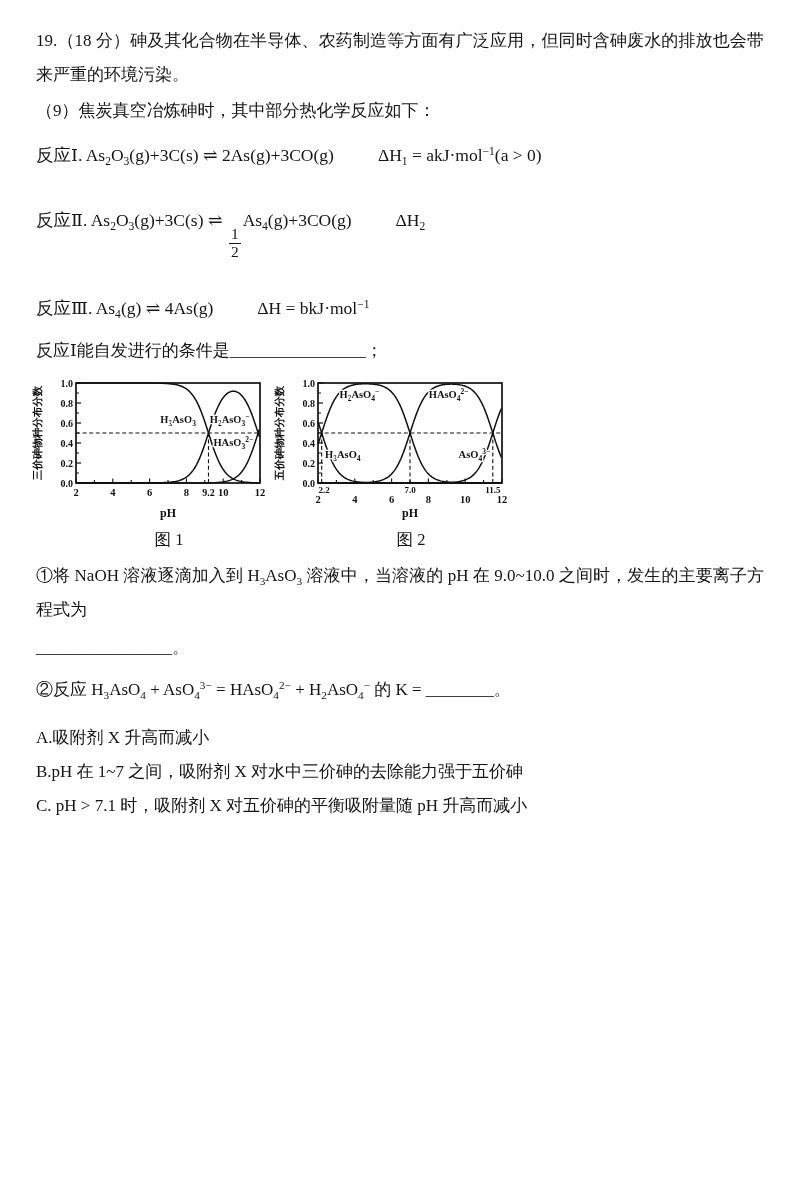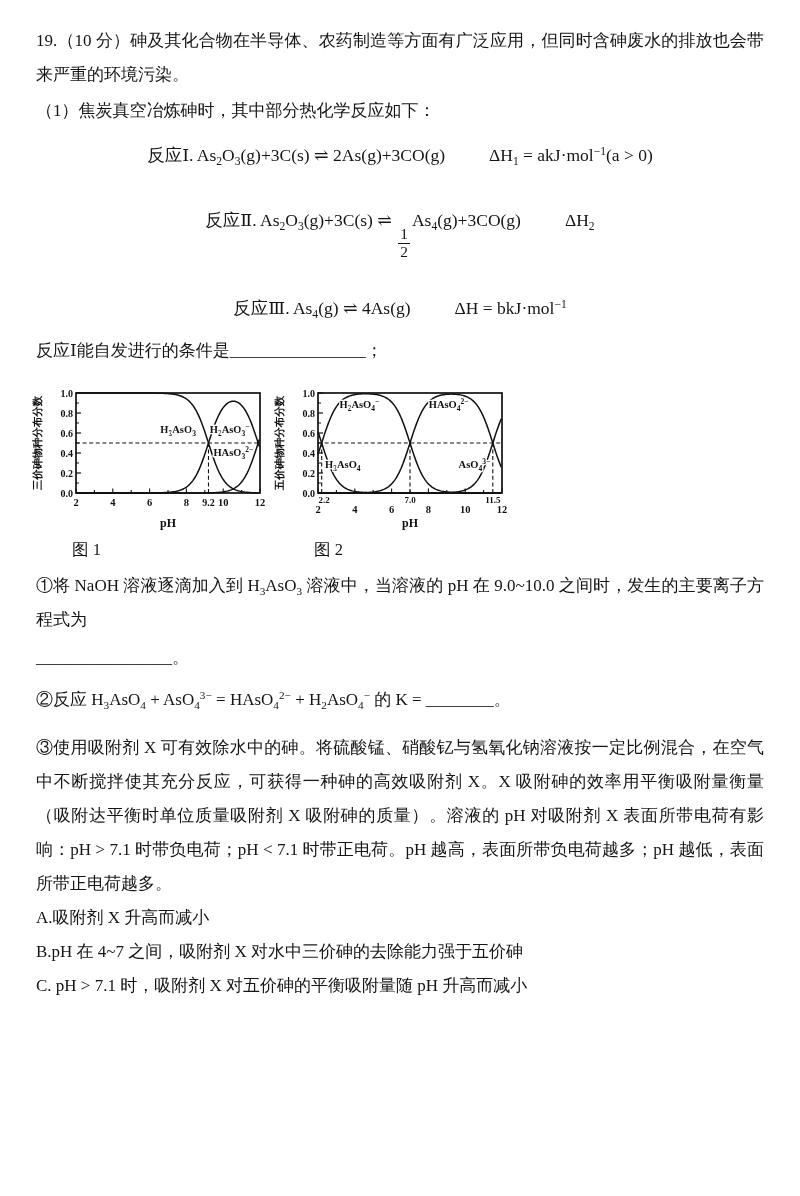--- a/index.html
+++ b/index.html
@@ -7,50 +7,50 @@
     width:800px;min-height:1196px;
     font-family:"Liberation Serif","DejaVu Serif",serif;
     color:#151515;
     -webkit-font-smoothing:antialiased;
   }
   .page{padding:24px 36px 30px 36px;font-size:17px;line-height:2.0;text-align:justify;}
   p{margin:0;}
   .mb-sm{margin-bottom:4px;}
   .intro{margin-bottom:16px;}
   .stem{margin-bottom:2px;}
-  .reaction{margin:10px 0 30px 0;font-size:17.5px;white-space:nowrap;text-align:center;}
+  .reaction{margin:10px 0 30px 0;font-size:17.5px;white-space:nowrap;text-align:left;}
   .reaction .dh{margin-left:44px;}
   .reaction-last{margin-bottom:8px;}
   sub,sup{font-size:0.66em;line-height:0;}
   sub{vertical-align:-0.32em;}
   sup{vertical-align:0.55em;}
   .frac{display:inline-flex;flex-direction:column;align-items:center;vertical-align:-0.85em;line-height:1.1;font-size:0.88em;margin:0 2px;}
   .frac .fn{border-bottom:1.4px solid #151515;padding:0 2px;}
   .frac .fd{padding:0 2px;}
-  .spont{margin-bottom:16px;}
+  .spont{margin-bottom:6px;}
   .dh2-line{margin-bottom:18px;}
   .part2-lead{margin-bottom:8px;}
   .figures{display:flex;gap:6px;margin:4px 0 0 -6px;text-align:left;}
   figure{margin:0;}
   figure svg{display:block;}
-  figcaption{padding-left:42px;margin-top:8px;font-size:16.5px;line-height:1.4;}
+  figcaption{text-align:center;padding-left:42px;margin-top:8px;font-size:16.5px;line-height:1.4;}
   .sub1{margin-top:8px;}
   .blank-line{margin:4px 0 8px 0;}
   .sub2{margin:8px 0 14px 0;}
   .choices p{margin:0;}
 </style>
 </head>
 <body>
 
 <div class="page">
 
 
-  <p class="stem">19.（10 分）砷及其化合物在半导体、农药制造等方面有广泛应用，但同时含砷废水的排放也会带来严重的环境污染。</p>
+  <p class="stem">19.（18 分）砷及其化合物在半导体、农药制造等方面有广泛应用，但同时含砷废水的排放也会带来严重的环境污染。</p>
 
-  <p class="mb-sm">（1）焦炭真空冶炼砷时，其中部分热化学反应如下：</p>
+  <p class="mb-sm">（9）焦炭真空冶炼砷时，其中部分热化学反应如下：</p>
 
   <div class="reaction">
     <span>反应Ⅰ. As<sub>2</sub>O<sub>3</sub>(g)+3C(s) ⇌ 2As(g)+3CO(g)</span><span class="dh">ΔH<sub>1</sub> = akJ·mol<sup>−1</sup>(a &gt; 0)</span>
   </div>
 
   <div class="reaction">
     <span>反应Ⅱ. As<sub>2</sub>O<sub>3</sub>(g)+3C(s) ⇌ <span class="frac">
           <span class="fn">1</span>
           <span class="fd">2</span>
         </span>As<sub>4</sub>(g)+3CO(g)</span><span class="dh">ΔH<sub>2</sub></span>
@@ -177,23 +177,22 @@
         </div>
       <figcaption>图 2</figcaption>
     </figure>
   </div>
 
   <p class="sub1">①将 NaOH 溶液逐滴加入到 H<sub>3</sub>AsO<sub>3</sub> 溶液中，当溶液的 pH 在 9.0~10.0 之间时，发生的主要离子方程式为</p>
   <p class="blank-line">________________。</p>
 
   <p class="sub2">②反应 H<sub>3</sub>AsO<sub>4</sub> + AsO<sub>4</sub><sup>3−</sup> = HAsO<sub>4</sub><sup>2−</sup> + H<sub>2</sub>AsO<sub>4</sub><sup>−</sup> 的 K = ________。</p>
 
-  <p class="sub3">③使用吸附剂 X 可有效除水中的砷。将硫酸锰、硝酸钇与氢氧化钠溶液按一定比例混合，在空气中不断搅拌使其充分反应，可获得一种砷的高效吸附剂 X。X 吸附砷的效率用平衡吸附量衡量（吸附达平衡时单位质量吸附剂 X 吸附砷的质量）。溶液的 pH 对吸附剂 X 表面所带电荷有影响：pH &gt; 7.1 时带负电荷；pH &lt; 7.1 时带正电荷。pH 越高，表面所带负电荷越多；pH 越低，表面所带正电荷越多。</p>
 
 
   <div class="choices">
     <p>A.吸附剂 X 升高而减小</p>
-    <p>B.pH 在 4~7 之间，吸附剂 X 对水中三价砷的去除能力强于五价砷</p>
+    <p>B.pH 在 1~7 之间，吸附剂 X 对水中三价砷的去除能力强于五价砷</p>
     <p>C. pH &gt; 7.1 时，吸附剂 X 对五价砷的平衡吸附量随 pH 升高而减小</p>
 
   </div>
 
 </div>
 
 </body></html>

